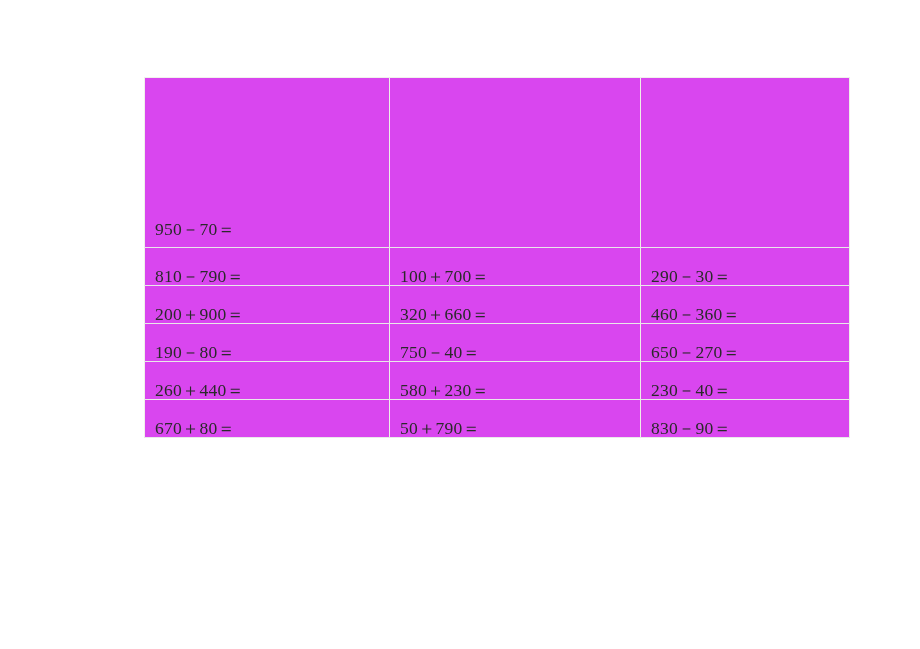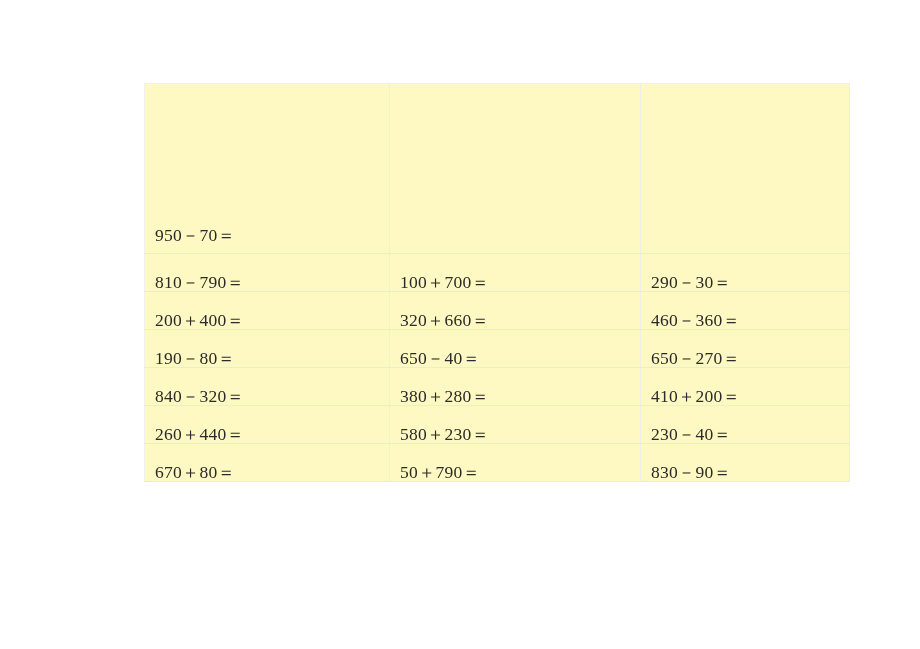--- a/index.html
+++ b/index.html
@@ -21,25 +21,25 @@
     top: 0;
     width: 920px;
     height: 649px;
     background: #ffffff;
   }
 
   
   #practice-table {
     position: absolute;
     left: 144px;
-    top: 83px;
+    top: 77px;
     width: 705px;
     border-collapse: collapse;
     table-layout: fixed;
-    background: #fef9c3;
+    background: #d946ef;
   }
 
   #practice-table col.c1 { width: 245px; }
   #practice-table col.c2 { width: 251px; }
   #practice-table col.c3 { width: 209px; }
 
   #practice-table td {
     border: 1px solid #f1f1ec;
     border-right-color: #eeeee8;
     border-bottom-color: #e9e9e9;
@@ -94,37 +94,32 @@
 
       <tr>
         <td><span class="expr">810－790＝</span></td>
         <td><span class="expr">100＋700＝</span></td>
         <td><span class="expr">290－30＝</span></td>
       </tr>
 
 
 
       <tr>
-        <td><span class="expr">200＋400＝</span></td>
+        <td><span class="expr">200＋900＝</span></td>
         <td><span class="expr">320＋660＝</span></td>
         <td><span class="expr">460－360＝</span></td>
       </tr>
 
       <tr>
         <td><span class="expr">190－80＝</span></td>
-        <td><span class="expr">650－40＝</span></td>
+        <td><span class="expr">750－40＝</span></td>
         <td><span class="expr">650－270＝</span></td>
       </tr>
 
 
-      <tr>
-        <td><span class="expr">840－320＝</span></td>
-        <td><span class="expr">380＋280＝</span></td>
-        <td><span class="expr">410＋200＝</span></td>
-      </tr>
 
       <tr>
         <td><span class="expr">260＋440＝</span></td>
         <td><span class="expr">580＋230＝</span></td>
         <td><span class="expr">230－40＝</span></td>
       </tr>
 
       <tr>
         <td><span class="expr">670＋80＝</span></td>
         <td><span class="expr">50＋790＝</span></td>

